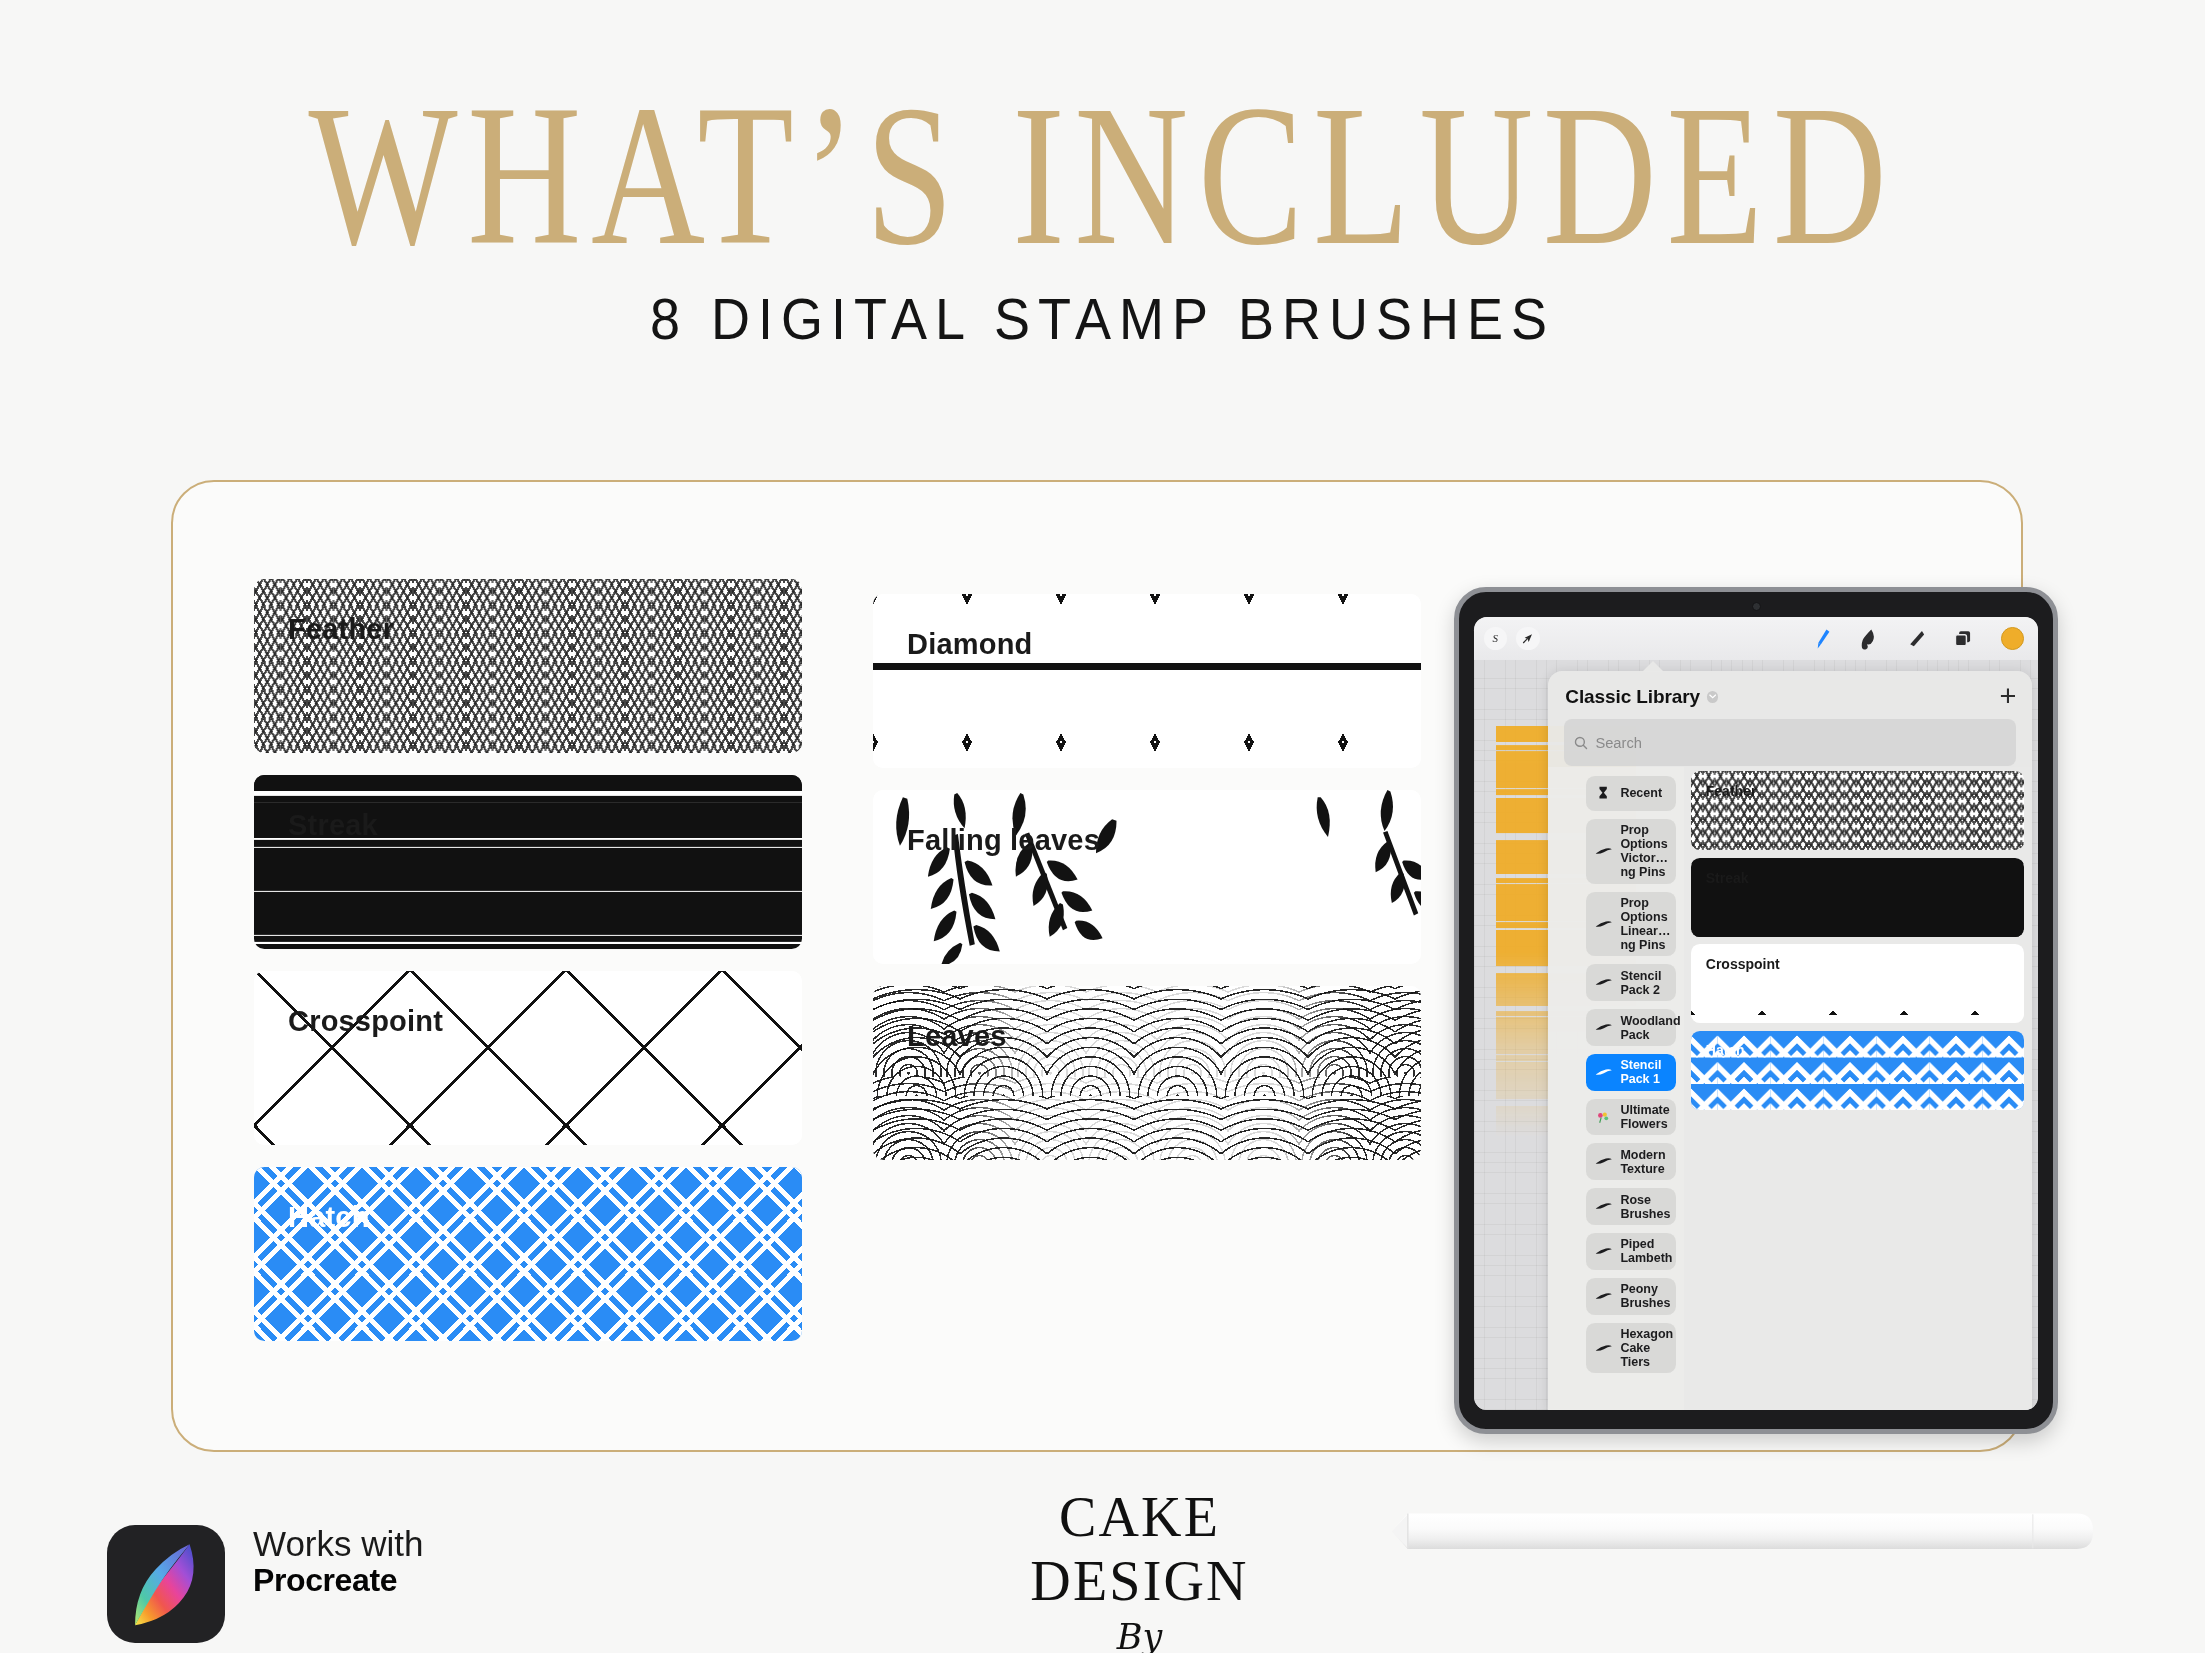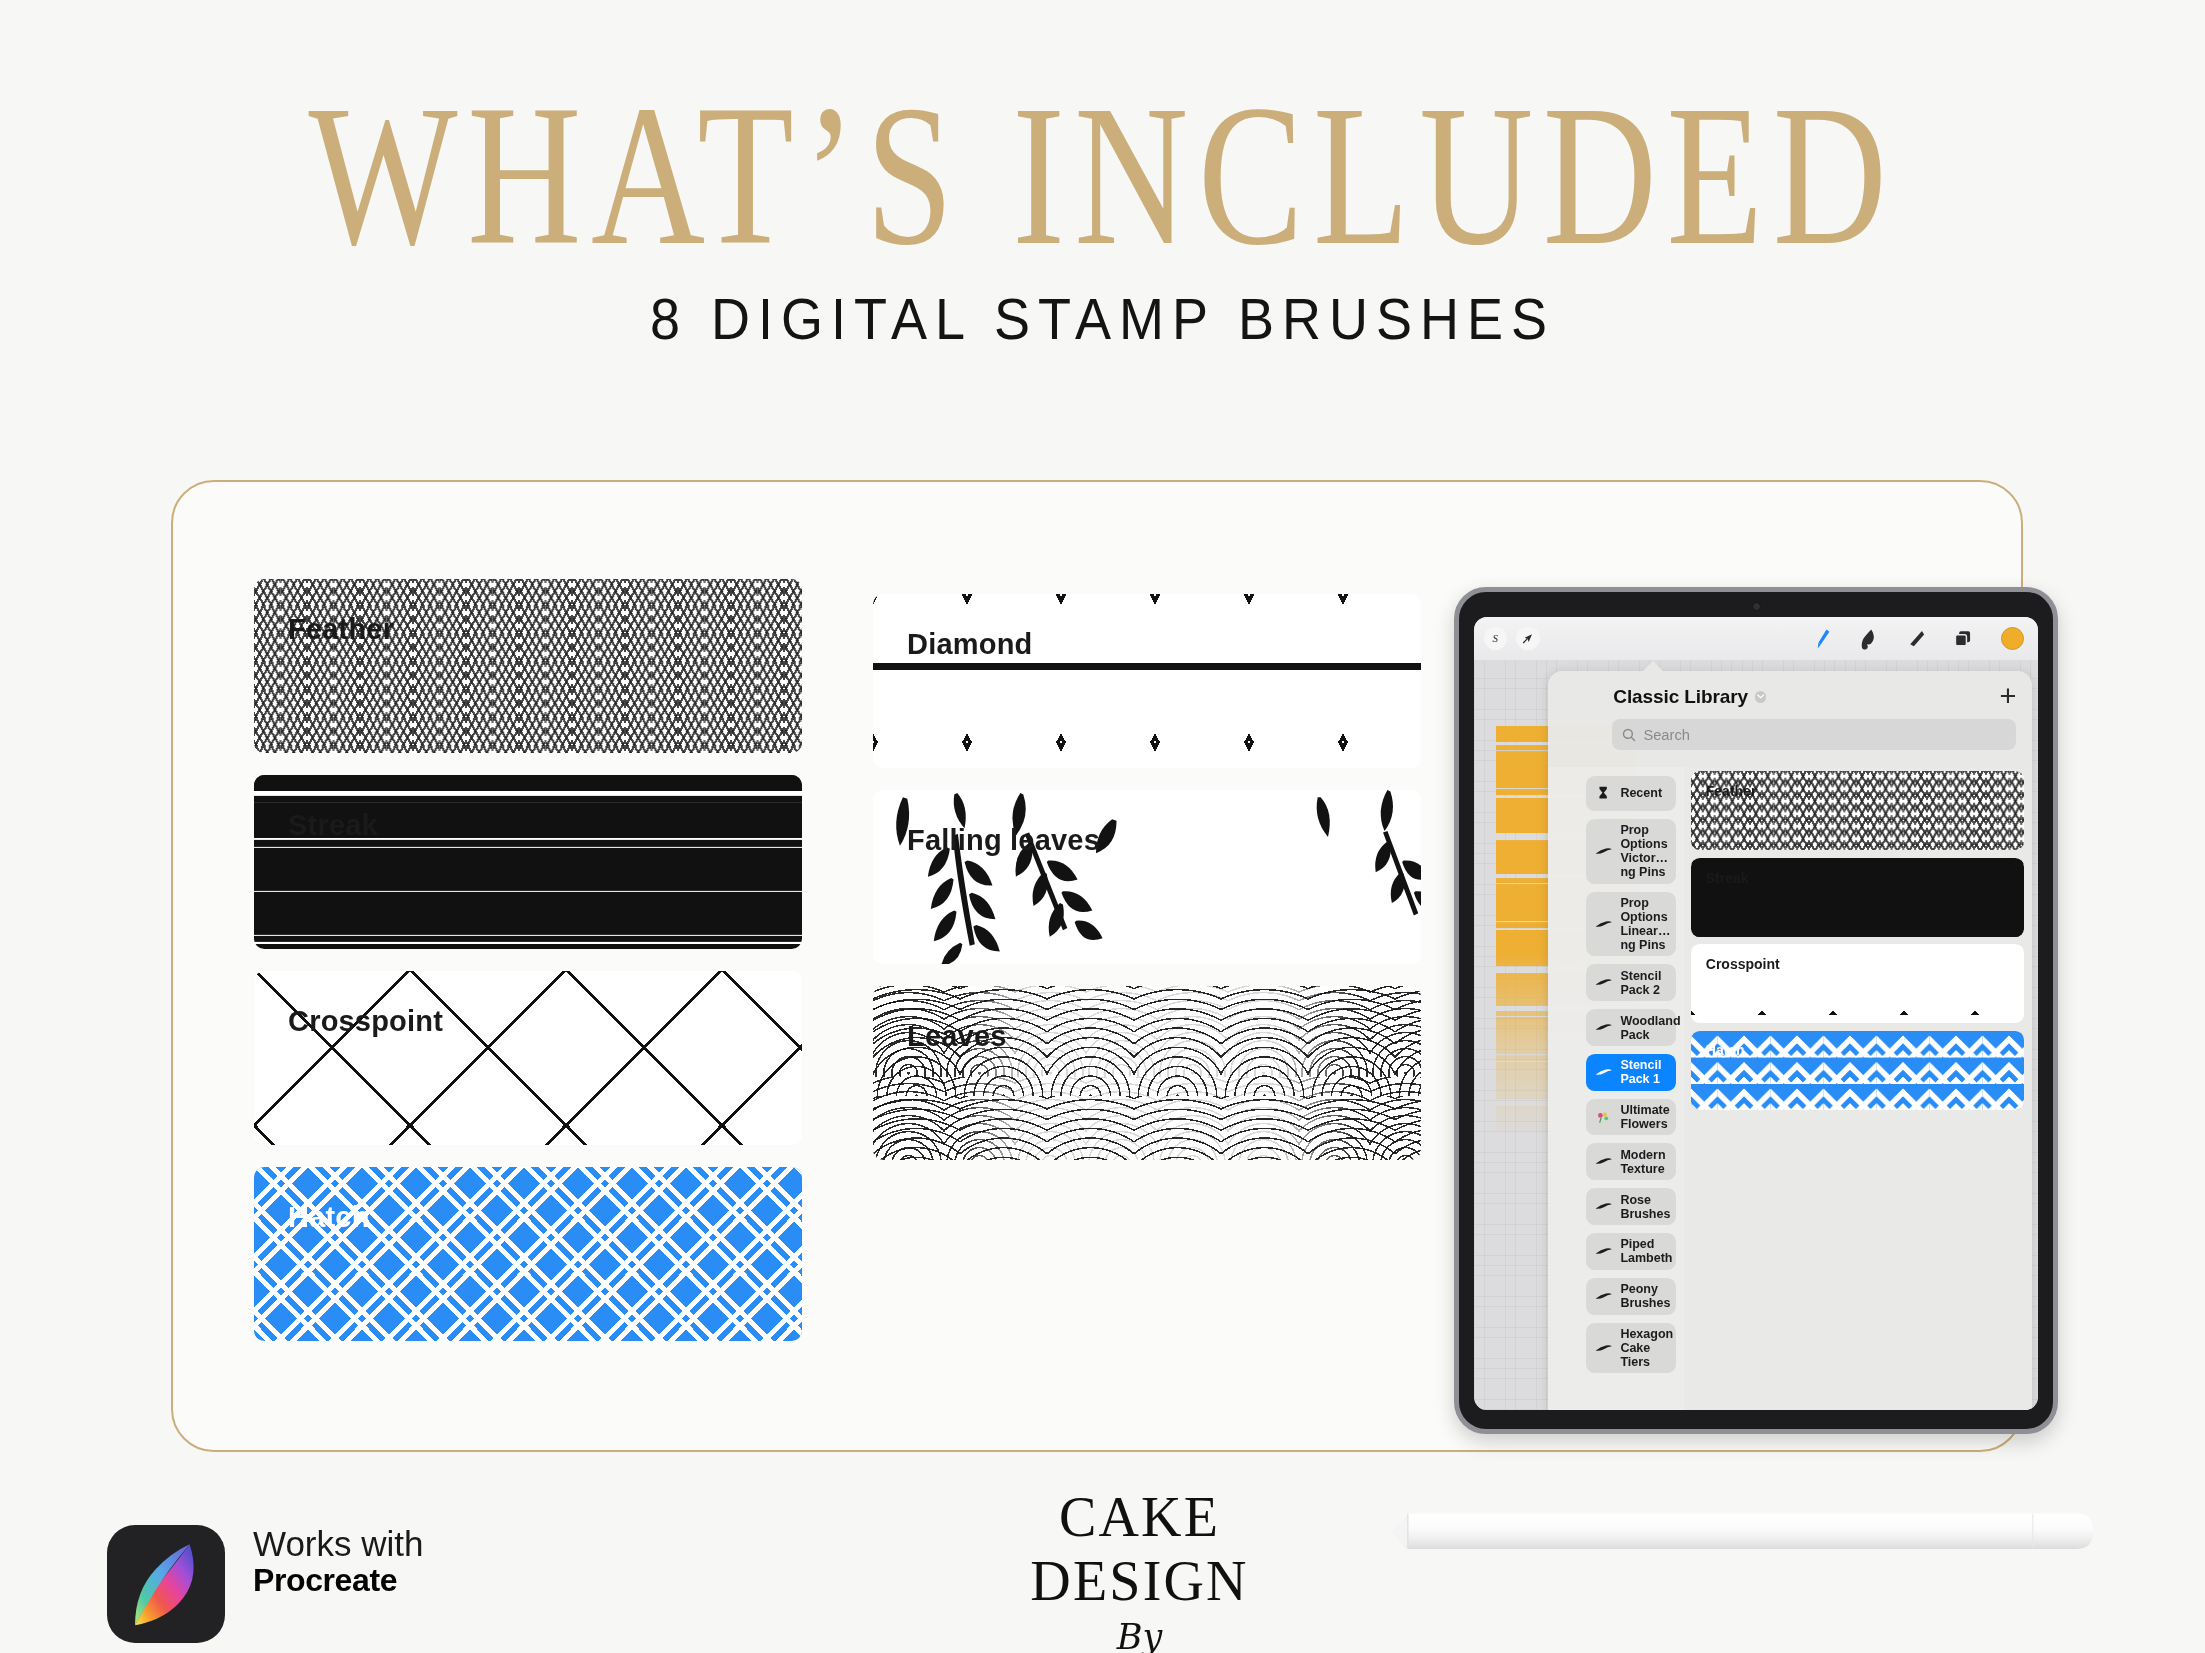--- a/index.html
+++ b/index.html
@@ -174,39 +174,38 @@
     mask-image:linear-gradient(#000 0 55%, rgba(0,0,0,.35) 78%, rgba(0,0,0,0) 100%);
   }
 
   
   #pc-popover{
     position:absolute; left:74px; top:54px; right:5.9px; bottom:0;
     background:rgba(232,232,231,.97);
     border-radius:14.7px 14.7px 0 0;
     box-shadow:0 1.5px 11.8px rgba(0,0,0,.12);
     overflow:hidden;
-    padding-left:48px;
   }
   #pop-caret{
     position:absolute; left:168px; top:44px; width:0;height:0;
     border-left:11px solid transparent; border-right:11px solid transparent;
     border-bottom:11.8px solid rgba(232,232,231,.97);
     z-index:4;
   }
   #pop-head{
     display:flex; align-items:center; padding:14.7px 16px 4.4px 17.6px;
   }
   #pop-title{ font-size:19px; font-weight:700; color:#111; letter-spacing:-0.1px;}
   #pop-chev{
     width:11.8px;height:11.8px;border-radius:50%;background:#c9c9c9;
     margin-left:6.6px; display:flex;align-items:center;justify-content:center;
   }
   #pop-plus{ margin-left:auto; font-size:29px; line-height:20.6px; color:#2c2c2c; font-weight:300; }
   #pop-search{
-    margin:7.4px 16px 0 16px; height:31px; border-radius:8px;
+    margin:7.4px 16px 0 16px; height:47px; border-radius:8px;
     background:rgba(210,210,210,.78);
     display:flex; align-items:center; gap:7.4px; padding:0 10.3px;
     color:#8a8a8a; font-size:14.7px;
   }
   #pop-body{ position:absolute; left:0; right:0; top:96px; bottom:0; display:flex; }
   #pop-sidebar{
     width:136px; padding:8.8px 7.4px 0 10.3px;
     background:rgba(238,238,236,.6);
     display:flex; flex-direction:column; gap:8px;
     overflow:hidden;

